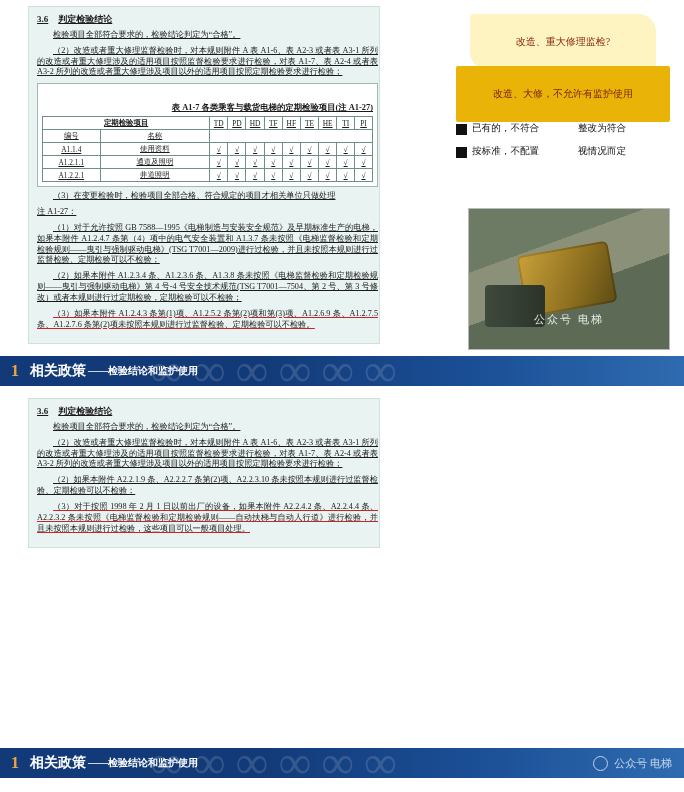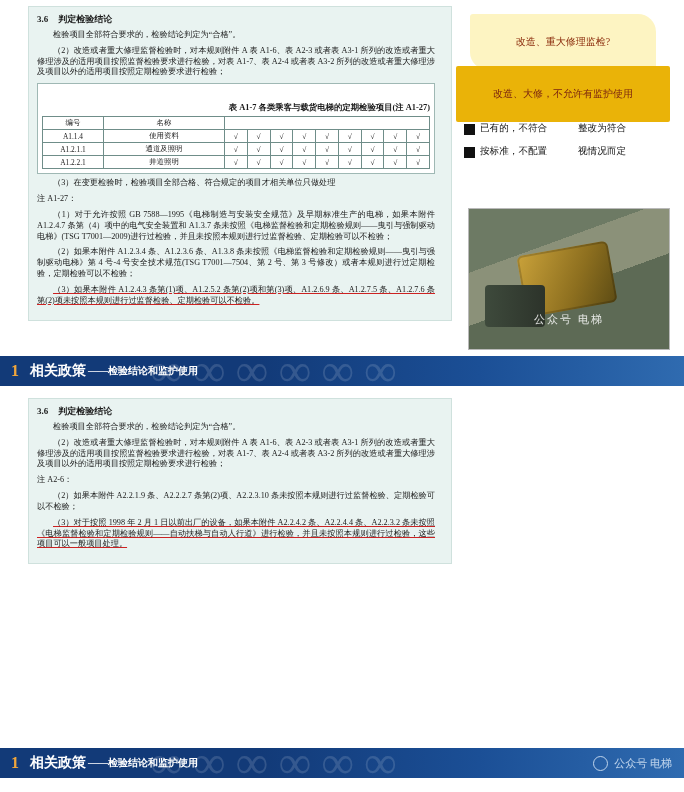--- a/index.html
+++ b/index.html
@@ -14,27 +14,28 @@
     width:684px;height:386px;
     background:#ffffff;
     overflow:hidden;
   }
   .slide + .slide{border-top:6px solid #ffffff;}
 
   
   .doc{
     position:absolute;
     left:28px;top:6px;
-    width:424px;
+    width:352px;
     background:#e9f3f1;
     border:1px solid #cfe1dd;
-    padding:6px 16px 8px 8px;
+    padding:6px 1px 8px 8px;
     box-sizing:border-box;
     font-family:"Liberation Serif", serif;
     color:#1a1a1a;
+    text-decoration:underline;
   }
   .doc p{margin:0 0 5px 0;line-height:1.32;font-size:8.2px;text-align:justify;}
   .doc .h{font-size:9px;font-weight:bold;margin-bottom:4px;}
   .doc .h .num{margin-right:10px;}
   .indent{text-indent:16px;}
 
   
   .tblwrap{background:#ffffff;border:1px solid #9fb8b4;margin:4px 0 4px 0;padding:3px 4px 4px 4px;}
   .tblcap{text-align:right;font-size:8.4px;font-weight:bold;margin:15px 0 3px 0;}
   table.insp{border-collapse:collapse;width:100%;font-size:7.4px;}
@@ -60,21 +61,21 @@
   }
   .callout.c1{left:470px;top:14px;width:186px;box-sizing:border-box;}
   .callout.c2{left:456px;top:66px;width:214px;box-sizing:border-box;background:#eab308;color:#7a2410;border-radius:2px;}
 
   
   .checks{
     position:absolute;left:456px;top:122px;width:214px;
     font-family:"Liberation Serif", serif;
     font-size:9.6px;color:#111;
   }
-  .crow{display:flex;align-items:flex-end;margin-bottom:10px;margin-left:8px;}
+  .crow{display:flex;align-items:flex-end;margin-bottom:10px;}
   .cbox{
     width:9px;height:9px;border:1.4px solid #111;background:#111;
     margin-right:5px;flex:0 0 auto;
   }
   .ctext{flex:1 1 auto;}
   .cright{width:92px;text-align:left;}
 
   
   .photo{
     position:absolute;left:468px;top:208px;width:200px;height:140px;
@@ -141,20 +142,32 @@
     <div class="h">
       <span class="num">3.6</span><span>判定检验结论</span>
     </div>
     <p class="indent">检验项目全部符合要求的，检验结论判定为“合格”。</p>
     <p class="indent">（2）改造或者重大修理监督检验时，对本规则附件 A 表 A1-6、表 A2-3 或者表 A3-1 所列的改造或者重大修理涉及的适用项目按照监督检验要求进行检验，对表 A1-7、表 A2-4 或者表 A3-2 所列的改造或者重大修理涉及项目以外的适用项目按照定期检验要求进行检验；</p>
 
     <div class="tblwrap">
       <div class="tblcap">表 A1-7   各类乘客与载货电梯的定期检验项目(注 A1-27)</div>
       <table class="insp">
         <tbody>
+            <tr>
+          <td class="c-code grp" colspan="2">定期检验项目</td>
+          <td class="c-m">TD</td>
+          <td class="c-m">PD</td>
+          <td class="c-m">HD</td>
+          <td class="c-m">TF</td>
+          <td class="c-m">HF</td>
+          <td class="c-m">TE</td>
+          <td class="c-m">HE</td>
+          <td class="c-m">TI</td>
+          <td class="c-m">PI</td>
+        </tr>
         <tr>
           <td class="c-code">编号</td>
           <td class="c-name">名称</td>
           <td colspan="9"></td>
         </tr>
         <tr>
           <td>A1.1.4</td>
           <td>使用资料</td>
           <td>√</td>
           <td>√</td>
@@ -233,21 +246,20 @@
 </div>
 
 <div class="slide">
 
   <div class="doc">
     <div class="h">
       <span class="num">3.6</span><span>判定检验结论</span>
     </div>
     <p class="indent">检验项目全部符合要求的，检验结论判定为“合格”。</p>
     <p class="indent">（2）改造或者重大修理监督检验时，对本规则附件 A 表 A1-6、表 A2-3 或者表 A3-1 所列的改造或者重大修理涉及的适用项目按照监督检验要求进行检验，对表 A1-7、表 A2-4 或者表 A3-2 所列的改造或者重大修理涉及项目以外的适用项目按照定期检验要求进行检验；</p>
-    <p>注 A2-6：</p>
     <p class="indent">（2）如果本附件 A2.2.1.9 条、A2.2.2.7 条第(2)项、A2.2.3.10 条未按照本规则进行过监督检验、定期检验可以不检验；</p>
     <p class="indent ul">（3）对于按照 1998 年 2 月 1 日以前出厂的设备，如果本附件 A2.2.4.2 条、A2.2.4.4 条、A2.2.3.2 条未按照《电梯监督检验和定期检验规则——自动扶梯与自动人行道》进行检验，并且未按照本规则进行过检验，这些项目可以一般项目处理。</p>
   </div>
 
   <div class="footer">
     <div class="inf">∞∞∞∞∞∞</div>
     <div class="fnum">1</div>
     <div class="ftitle">相关政策</div>
     <div class="fsub">——检验结论和监护使用</div>
     <div class="fwm">

